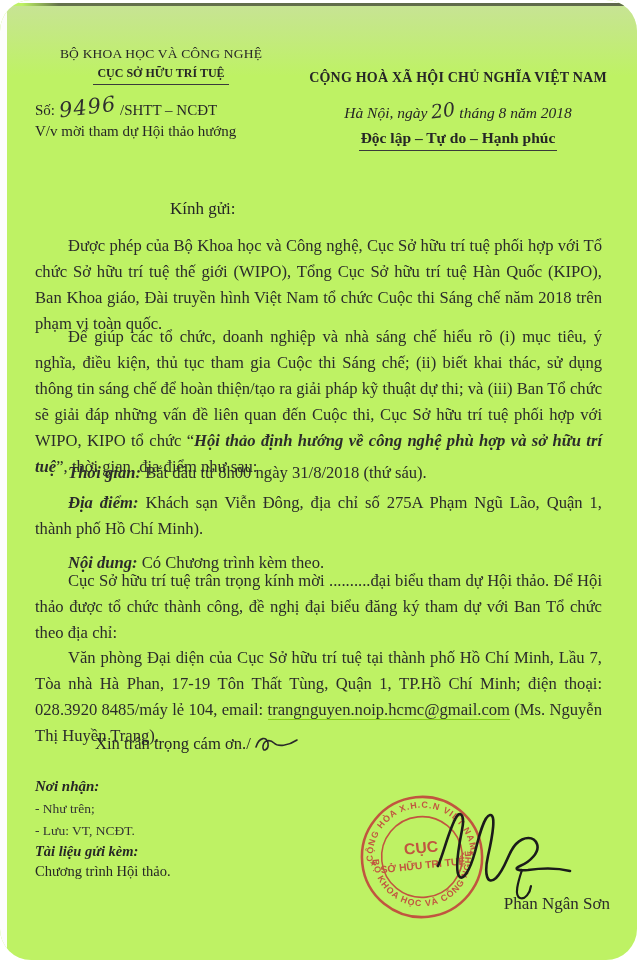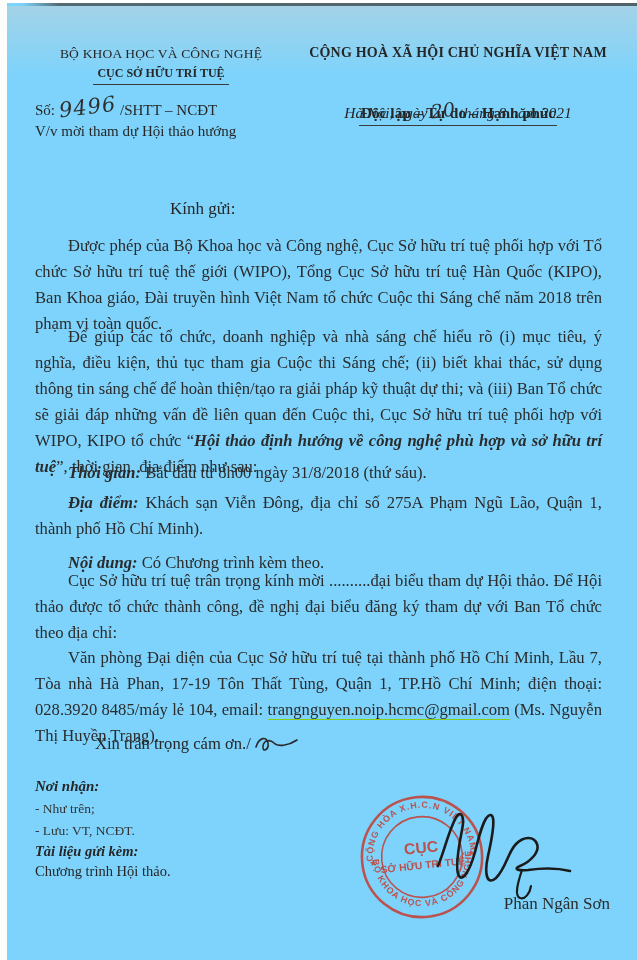--- a/index.html
+++ b/index.html
@@ -1,41 +1,42 @@
 <!DOCTYPE html>
 <html lang="vi"><head>
 <meta charset="utf-8">
 <style>
   html,body{margin:0;padding:0;background:#ffffff;}
   .page{
     position:relative;
     width:637px;height:960px;
-    background:#7dd3fc;
+    background:#bef264;
     font-family:"Liberation Serif","DejaVu Serif",serif;
     color:#262626;
     overflow:hidden;
+    border-radius:31px;
   }
   
   .edge-top-white{position:absolute;left:0;top:0;width:100%;height:3px;background:#ffffff;}
   .edge-left-white{position:absolute;left:0;top:0;width:7px;height:100%;background:#fdfdfc;}
   .scan-line{position:absolute;left:22px;top:3px;right:0;height:3px;
     background:linear-gradient(90deg,rgba(70,70,68,0),rgba(70,70,68,.75) 6%,rgba(70,70,68,.8));}
   .scan-shade{position:absolute;left:7px;top:6px;right:0;height:70px;
     background:linear-gradient(180deg,rgba(210,210,206,.45),rgba(210,210,206,0));}
 
   .abs{position:absolute;}
   .center{text-align:center;}
 
   
   .hdr-left{left:28px;top:46px;width:266px;}
   .hdr-right{left:292px;top:45px;width:332px;}
   .hdr-l1{font-size:13.5px;letter-spacing:.2px;}
   .hdr-l2{font-size:12px;font-weight:bold;margin-top:4px;}
   .hdr-l2 span{display:inline-block;border-bottom:1.4px solid #3a3a3a;padding:0 4px 3px;}
-  .hdr-r1{font-size:14px;font-weight:bold;letter-spacing:.2px;}
+  .hdr-r1{font-size:14px;font-weight:bold;letter-spacing:.2px;margin-top:25px;}
   .hdr-r2{font-size:15.5px;font-weight:bold;margin-top:3px;}
   .hdr-r2 span{display:inline-block;border-bottom:1.4px solid #3a3a3a;padding:0 2px 3px;margin-top:40px;}
 
   .so-line{left:35px;top:96px;font-size:15px;}
   .handwritten{
     display:inline-block;font-family:"DejaVu Serif",serif;font-style:italic;
     font-size:21px;letter-spacing:1px;transform:rotate(-7deg) translateY(-1px);
     color:#2e2e2e;
   }
   .hand-day{font-size:19px;letter-spacing:0;}
@@ -102,21 +103,21 @@
     <span>/SHTT – NCĐT</span>
   </div>
 
   <div class="abs vv">
     <div>V/v mời tham dự Hội thảo hướng</div>
   </div>
 
   <div class="abs date-line center">
     <span>Hà Nội, ngày</span>
     <span class="handwritten hand-day">20</span>
-    <span>tháng 8 năm 2021</span>
+    <span>tháng 8 năm 2018</span>
   </div>
 
   <div class="abs salutation">Kính gửi:</div>
 
   <div class="abs para p1">Được phép của Bộ Khoa học và Công nghệ,  Cục Sở hữu trí tuệ phối hợp với Tổ chức Sở hữu trí tuệ thế giới (WIPO), Tổng Cục Sở hữu trí tuệ Hàn Quốc (KIPO), Ban Khoa giáo, Đài truyền hình Việt Nam tổ chức Cuộc thi Sáng chế năm 2018 trên phạm vi toàn quốc.</div>
 
   <div class="abs para p2"><span>Để giúp các tổ chức, doanh nghiệp và nhà sáng chế hiểu rõ (i) mục tiêu, ý nghĩa, điều kiện, thủ tục tham gia Cuộc thi Sáng chế; (ii) biết khai thác, sử dụng thông tin sáng chế để hoàn thiện/tạo ra giải pháp kỹ thuật dự thi; và (iii) Ban Tổ chức sẽ giải đáp những vấn đề liên quan đến Cuộc thi, Cục Sở hữu trí tuệ phối hợp với WIPO, KIPO tổ chức “</span><span class="bold-italic">Hội thảo định hướng về công nghệ phù hợp và sở hữu trí tuệ</span><span>”, thời gian, địa điểm như sau:</span></div>
 
   <div class="abs para p-time"><span class="bold-italic">Thời gian:</span><span> Bắt đầu từ 8h00 ngày 31/8/2018 (thứ sáu).</span></div>
 

